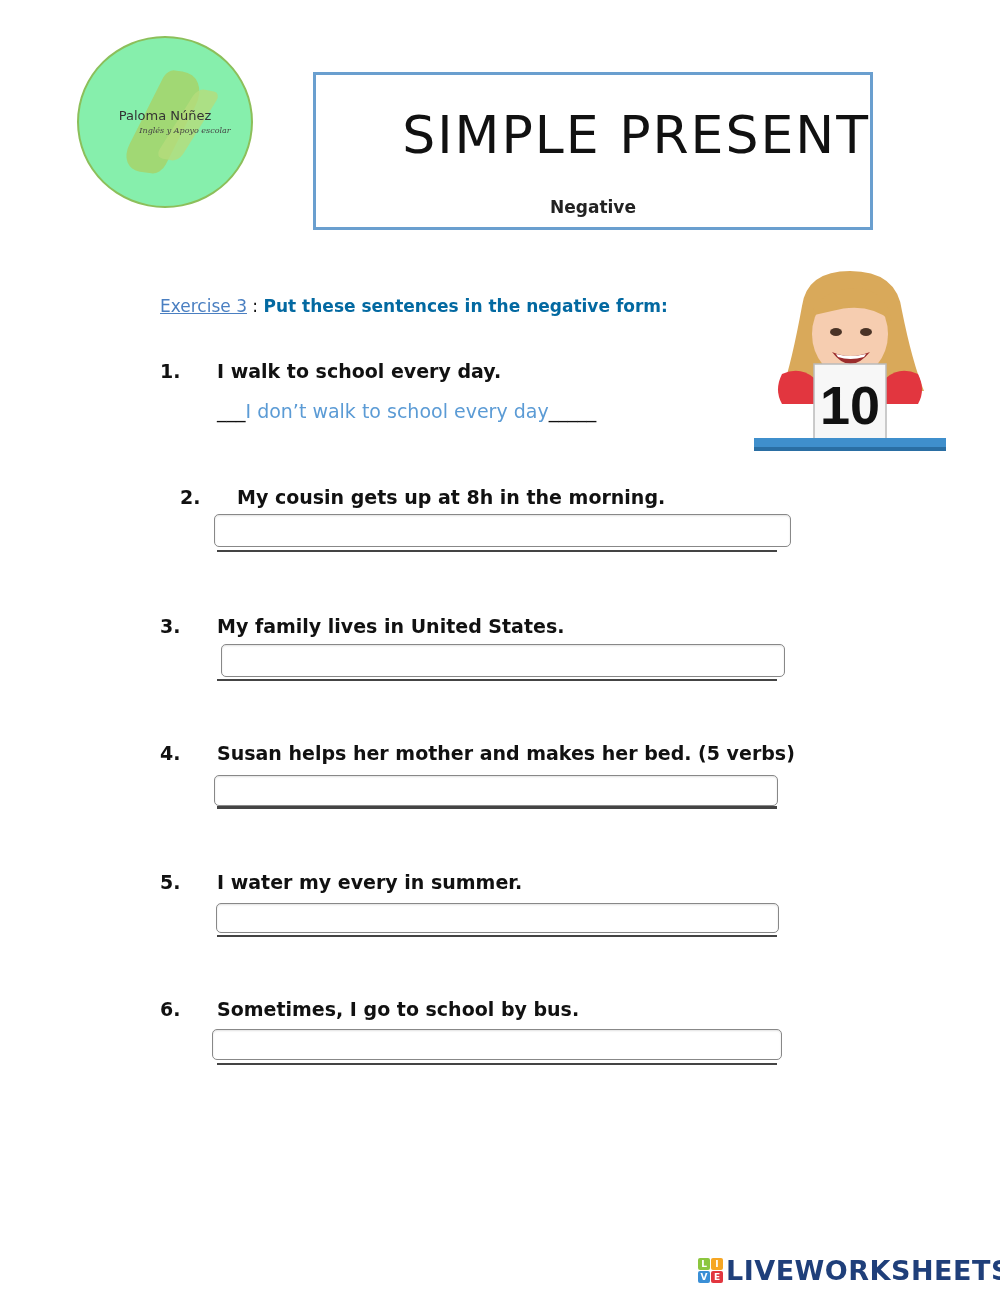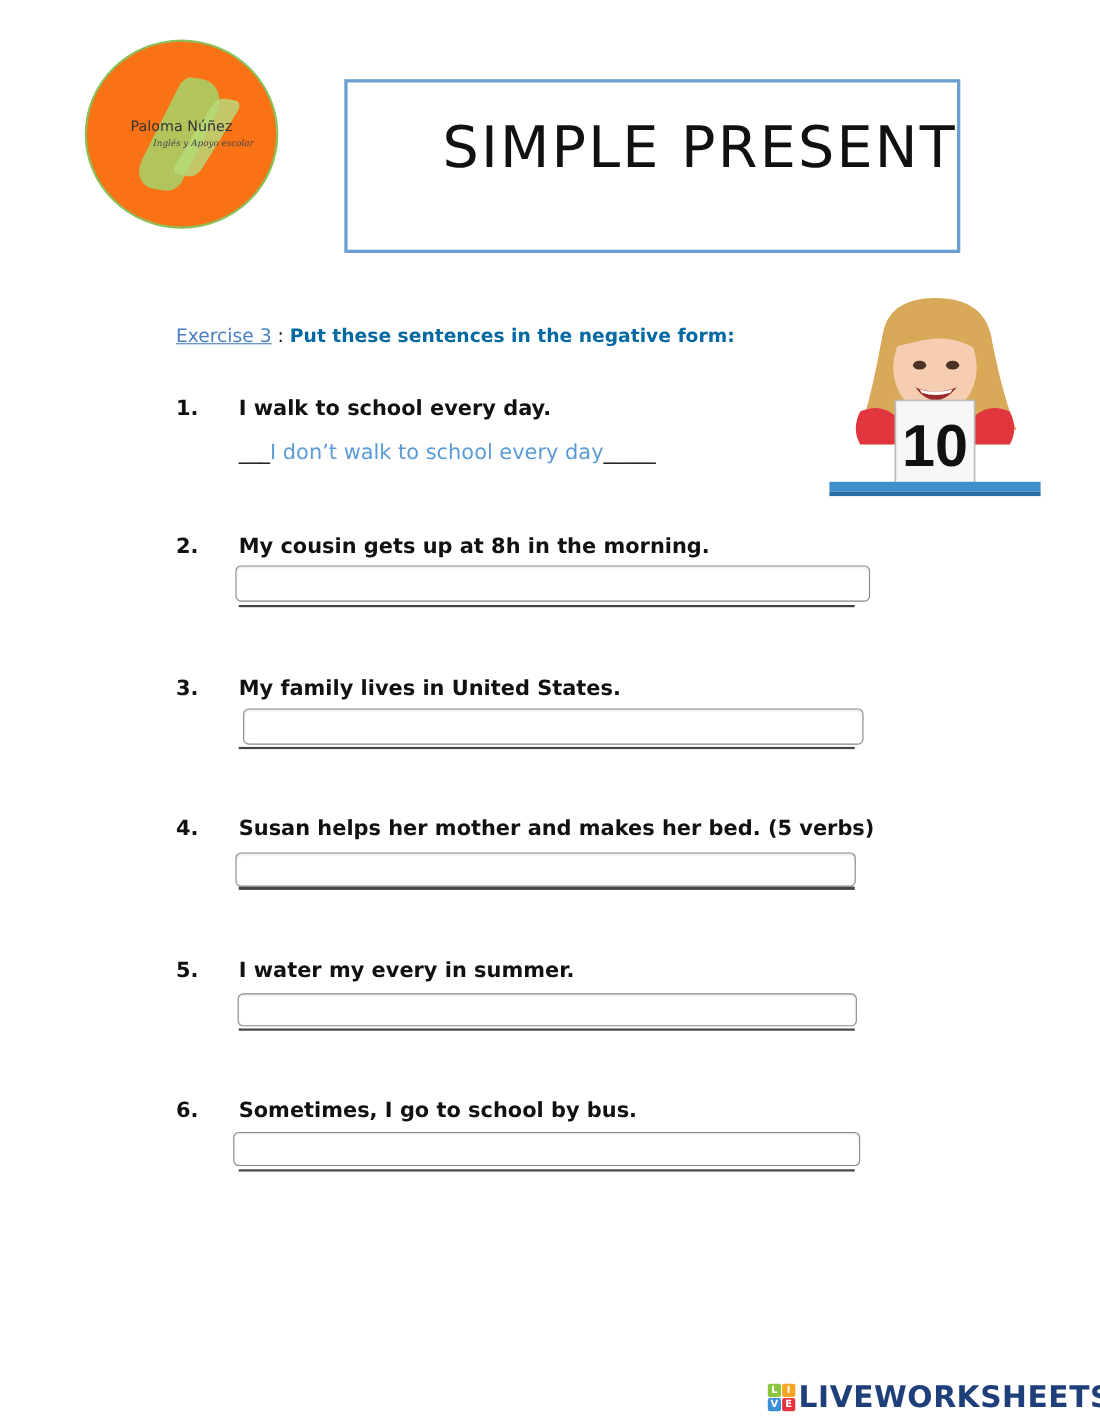--- a/index.html
+++ b/index.html
@@ -2,21 +2,21 @@
 <html><head>
 <meta charset="utf-8">
 <style>
   html, body { margin: 0; padding: 0; }
   body {
     width: 1000px; height: 1291px; background: #ffffff; position: relative; overflow: hidden;
     font-family: "DejaVu Sans", sans-serif; color: #111;
   }
   .logo {
     position: absolute; left: 77px; top: 36px; width: 176px; height: 172px;
-    border: 2px solid #8cbf5a; border-radius: 50%; box-sizing: border-box; background: #f97316;
+    border: 2px solid #8cbf5a; border-radius: 50%; box-sizing: border-box; background: #86efac;
   }
   .logo .brush {
     position: absolute; left: 62px; top: 34px; width: 46px; height: 100px;
     background: #a6d36a; opacity: .85; transform: skewX(-20deg) rotate(8deg); border-radius: 8px 30px 10px 24px;
   }
   .logo .brush2 {
     position: absolute; left: 96px; top: 52px; width: 26px; height: 70px;
     background: #b5dc7c; opacity: .8; transform: skewX(-24deg) rotate(10deg); border-radius: 8px;
   }
   .logo .name {
@@ -75,20 +75,21 @@
 
 <div class="logo">
   <div class="brush"></div>
   <div class="brush2"></div>
   <div class="name">Paloma Núñez</div>
   <div class="sub">Inglés y Apoyo escolar</div>
 </div>
 
 <div class="title-box">
   <div class="title">SIMPLE PRESENT</div>
+  <div class="subtitle">Negative</div>
 </div>
 
 <div class="exercise-head">
   <span class="ex-label">Exercise 3</span><span> : </span><span class="ex-instr">Put these sentences in the negative form:</span>
 </div>
 
 <svg class="avatar" viewBox="0 0 196 188">
   <path d="M50 40 Q55 5 98 5 Q145 5 150 45 Q160 95 172 125 L30 125 Q40 95 50 40Z" fill="#d9a95a"></path>
   <ellipse cx="98" cy="68" rx="38" ry="44" fill="#f6cdb0"></ellipse>
   <path d="M58 50 Q70 20 110 22 Q135 28 140 55 Q115 35 80 45 Z" fill="#d9a95a"></path>
@@ -104,21 +105,21 @@
   <rect x="2" y="181" width="192" height="4" fill="#2a6ea3"></rect>
 </svg>
 
 <div class="q" style="top:360px;">
   <span class="num">1.</span><span class="text">I walk to school every day.</span>
 </div>
 <div class="example-answer">
   <span class="blank">___</span><span>I don’t walk to school every day</span><span class="blank">_____</span>
 </div>
 
-<div class="q" style="top:486px;">
+<div class="q" style="top:486px;margin-left:20px;">
   <span class="num">2.</span><span class="text">My cousin gets up at 8h in the morning.</span>
 </div>
 <input class="answer-input" style="left: 214px; top: 514px; width: 577px;" value="">
 <div class="underline-line" style="top:550px;"></div>
 
 <div class="q" style="top:615px;">
   <span class="num">3.</span><span class="text">My family lives in United States.</span>
 </div>
 <input class="answer-input" style="left: 221px; top: 644px; width: 564px;" value="">
 <div class="underline-line" style="top:679px;"></div>

